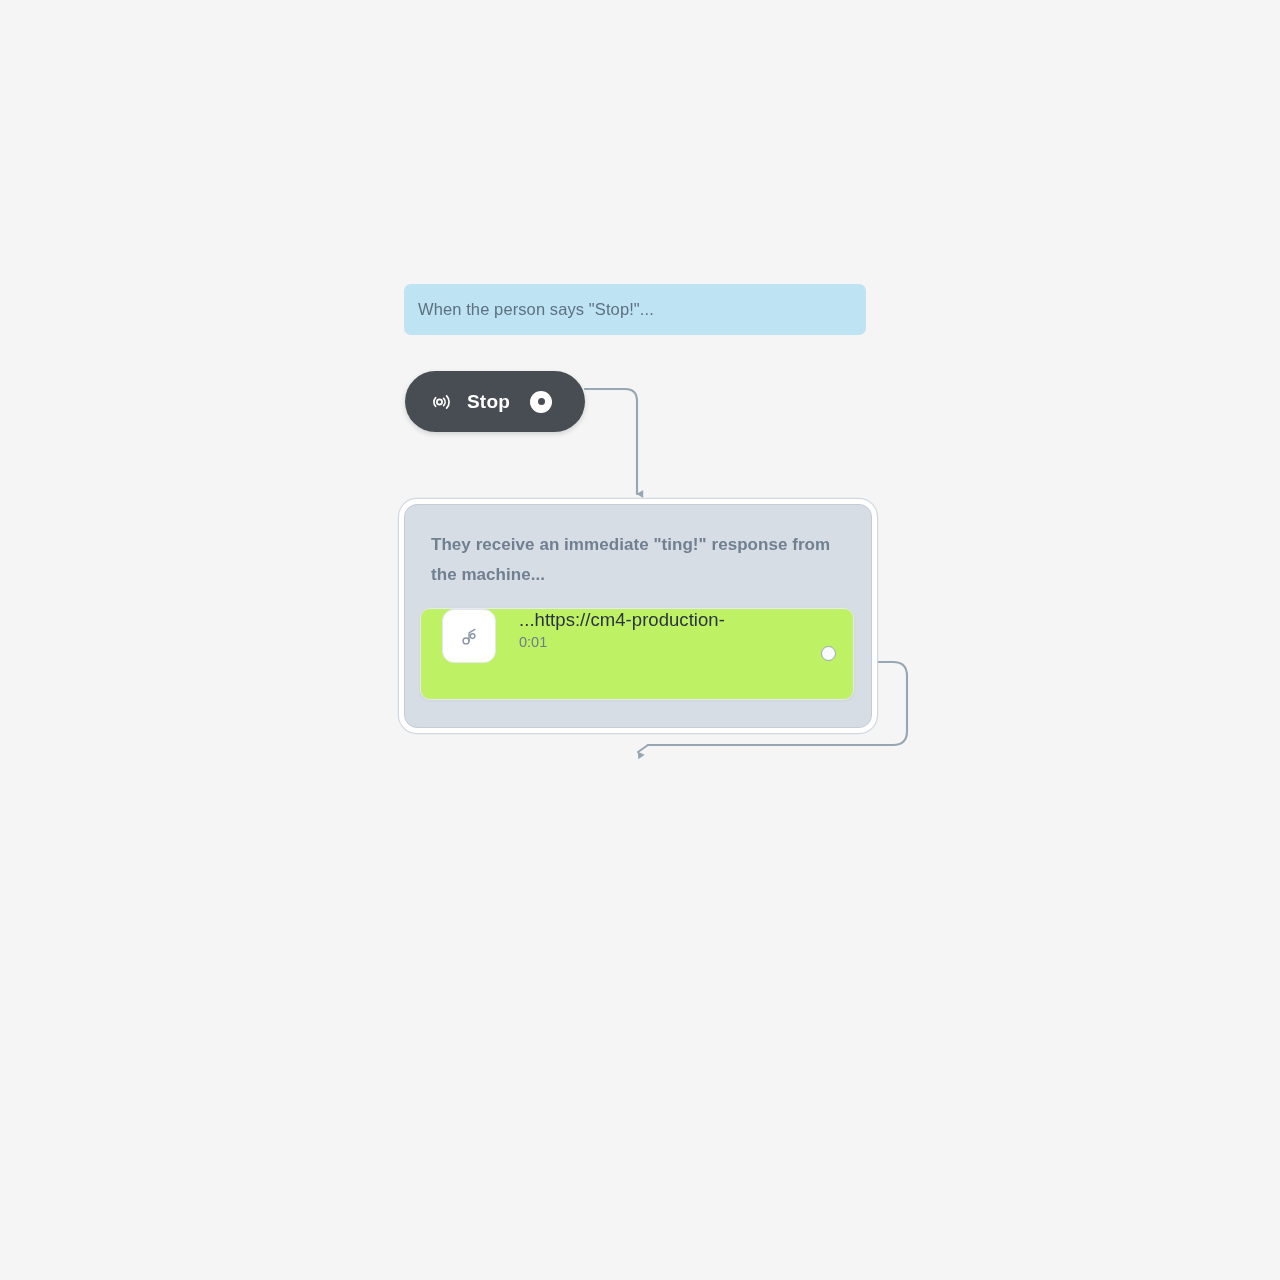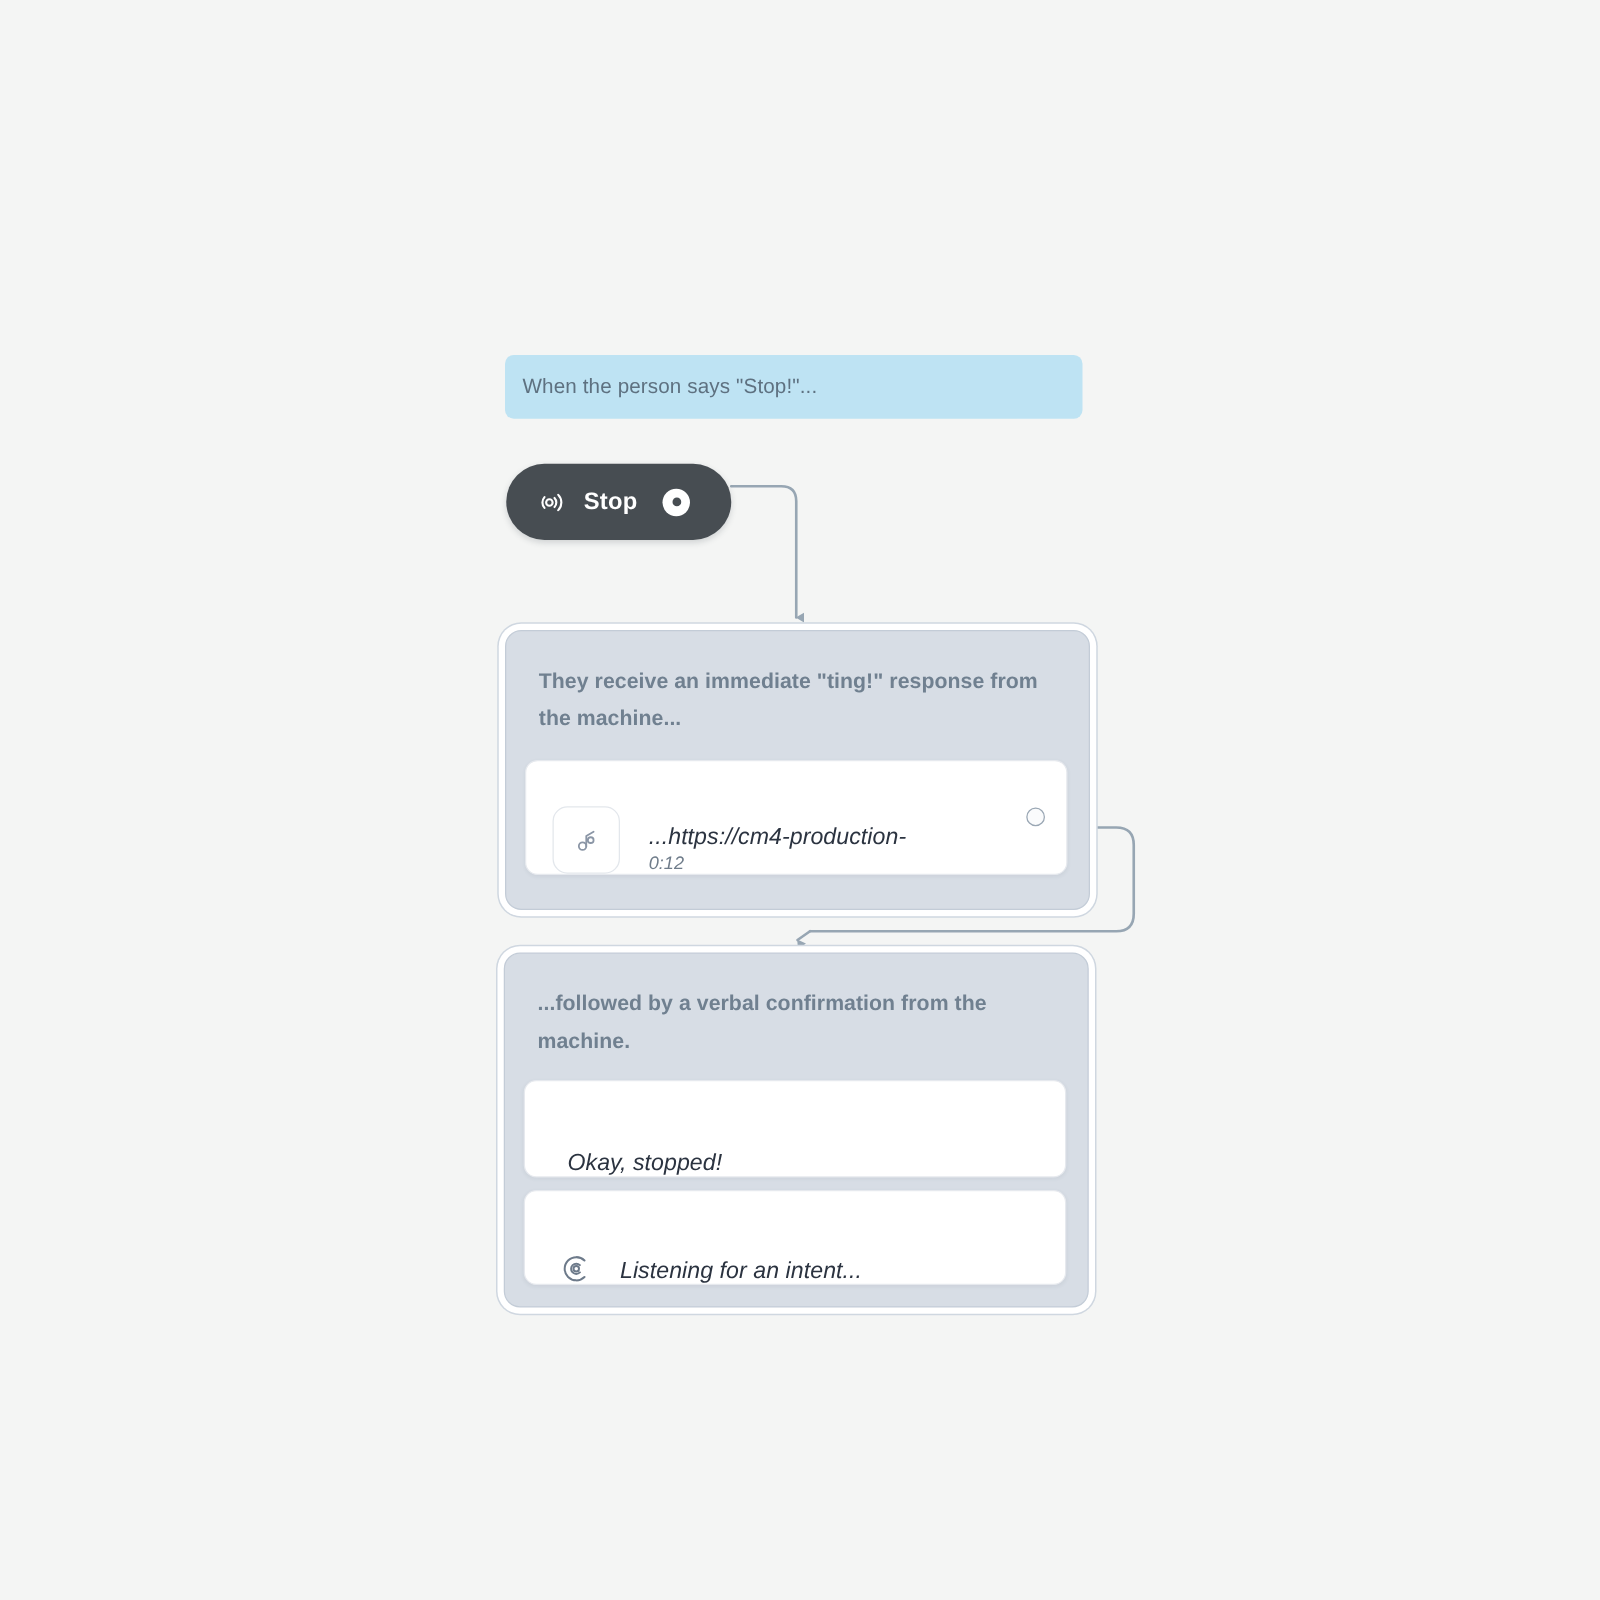--- a/index.html
+++ b/index.html
@@ -120,27 +120,26 @@
     margin: 25px 26px 0 26px;
     font-size: 17px;
     font-weight: bold;
     line-height: 30px;
     color: #708090;
     letter-spacing: .05px;
   }
 
   
   .inner-row {
-    background: #ffffff;
+    background: #bef264;
     border: 1px solid #e6e9ee;
     border-radius: 10px;
     box-shadow: 0 1px 3px rgba(70,85,100,.07);
     display: flex;
-    align-items: flex-end;
-    font-style: italic;
+    align-items: flex-start;
   }
   #audio-row {
     position: absolute;
     left: 15px;
     top: 103px;
     width: 434px;
     height: 92px;
     box-sizing: border-box;
   }
   .audio-thumb {
@@ -268,38 +267,20 @@
     <div class="inner-row" id="audio-row">
       <span class="audio-thumb">
         <svg viewBox="0 0 24 24" width="23" height="23" fill="none" stroke="#8b96a6" stroke-width="1.5" stroke-linecap="round" stroke-linejoin="round">
           <circle cx="8.4" cy="16.6" r="3.1"></circle>
           <circle cx="15.2" cy="11.6" r="2.4"></circle>
           <path d="M11.5,16.6 L11.5,8.2 L17.6,4.6"></path>
         </svg>
       </span>
       <span class="audio-meta">
         <span class="audio-url">...https://cm4-production-</span>
-        <span class="audio-time">0:12</span>
+        <span class="audio-time">0:01</span>
       </span>
       <span class="audio-handle"></span>
     </div>
   </div>
 
-  <div class="step-card" id="card-verbal">
-    <div class="card-title">...followed by a verbal confirmation from the machine.</div>
-
-    <div class="inner-row" id="reply-row">
-      <span class="reply-text">Okay, stopped!</span>
-    </div>
-
-    <div class="inner-row" id="intent-row">
-      <span class="intent-icon">
-        <svg viewBox="0 0 24 24" width="24" height="24" fill="none" stroke="#6d7a8a" stroke-width="1.6" stroke-linecap="round">
-          <circle cx="12" cy="12" r="2.2"></circle>
-          <path d="M14.9,9.1 A4.1,4.1 0 1 0 14.9,14.9"></path>
-          <path d="M18.6,5.4 A9.3,9.3 0 1 0 18.6,18.6"></path>
-        </svg>
-      </span>
-      <span class="intent-text">Listening for an intent...</span>
-    </div>
-  </div>
 
 </div>
 
 </body></html>

